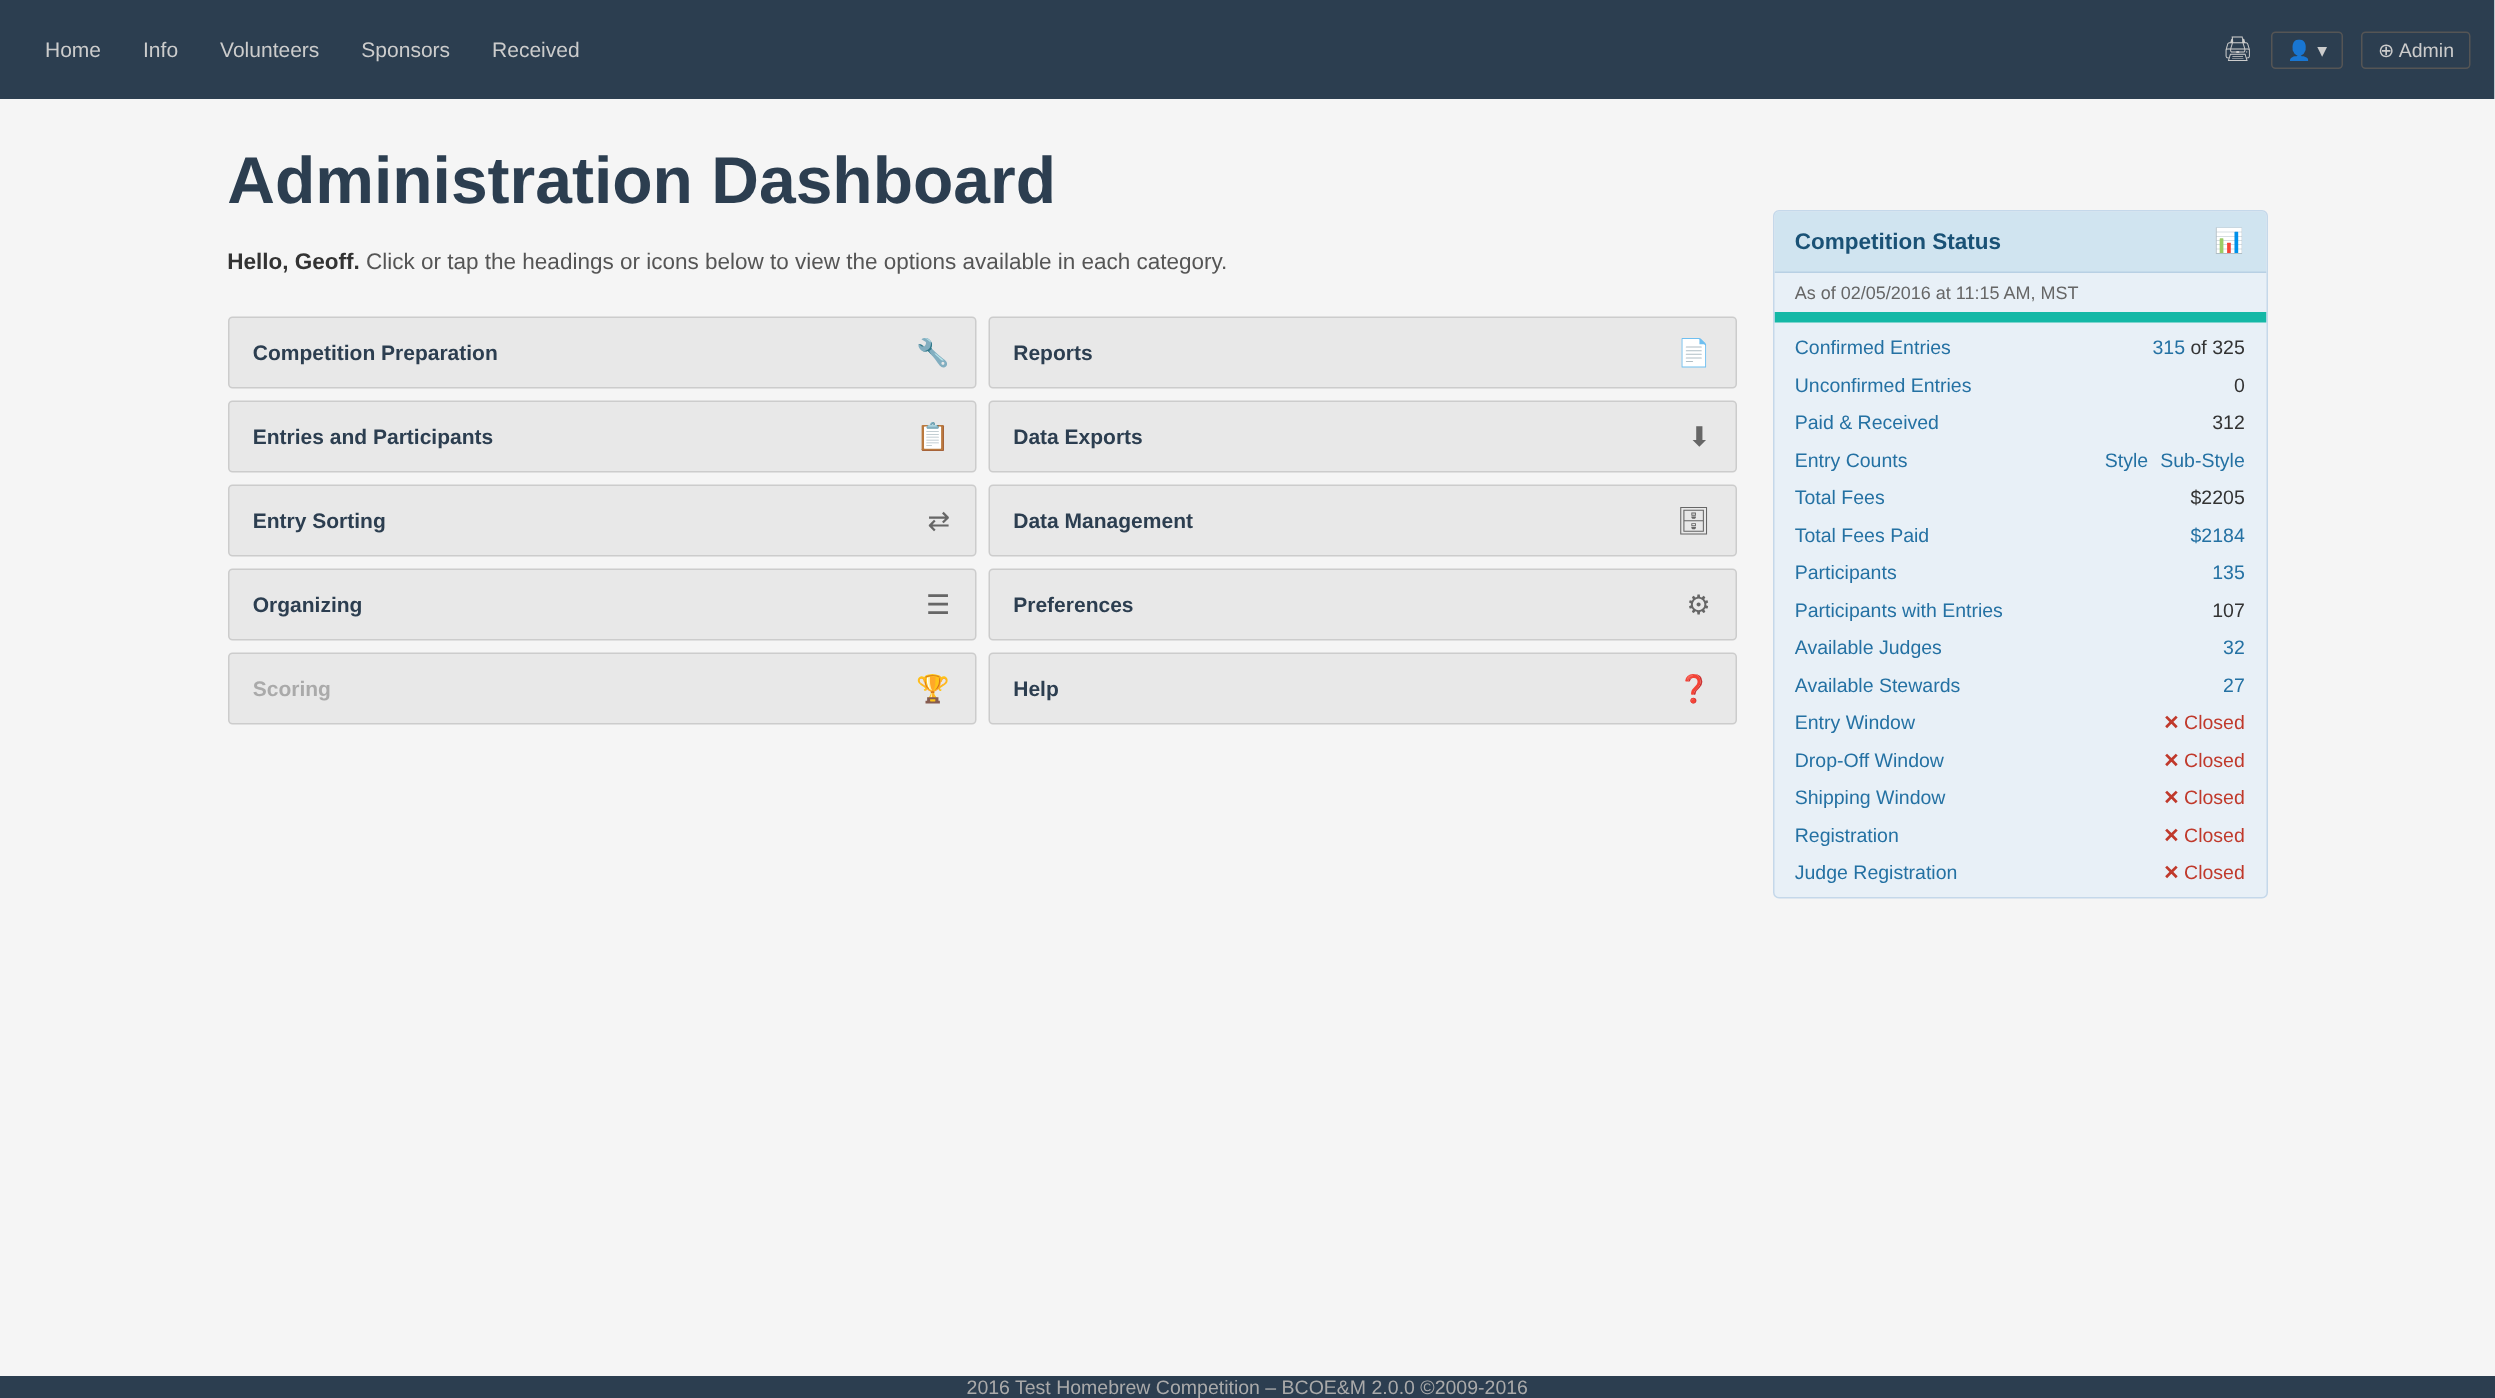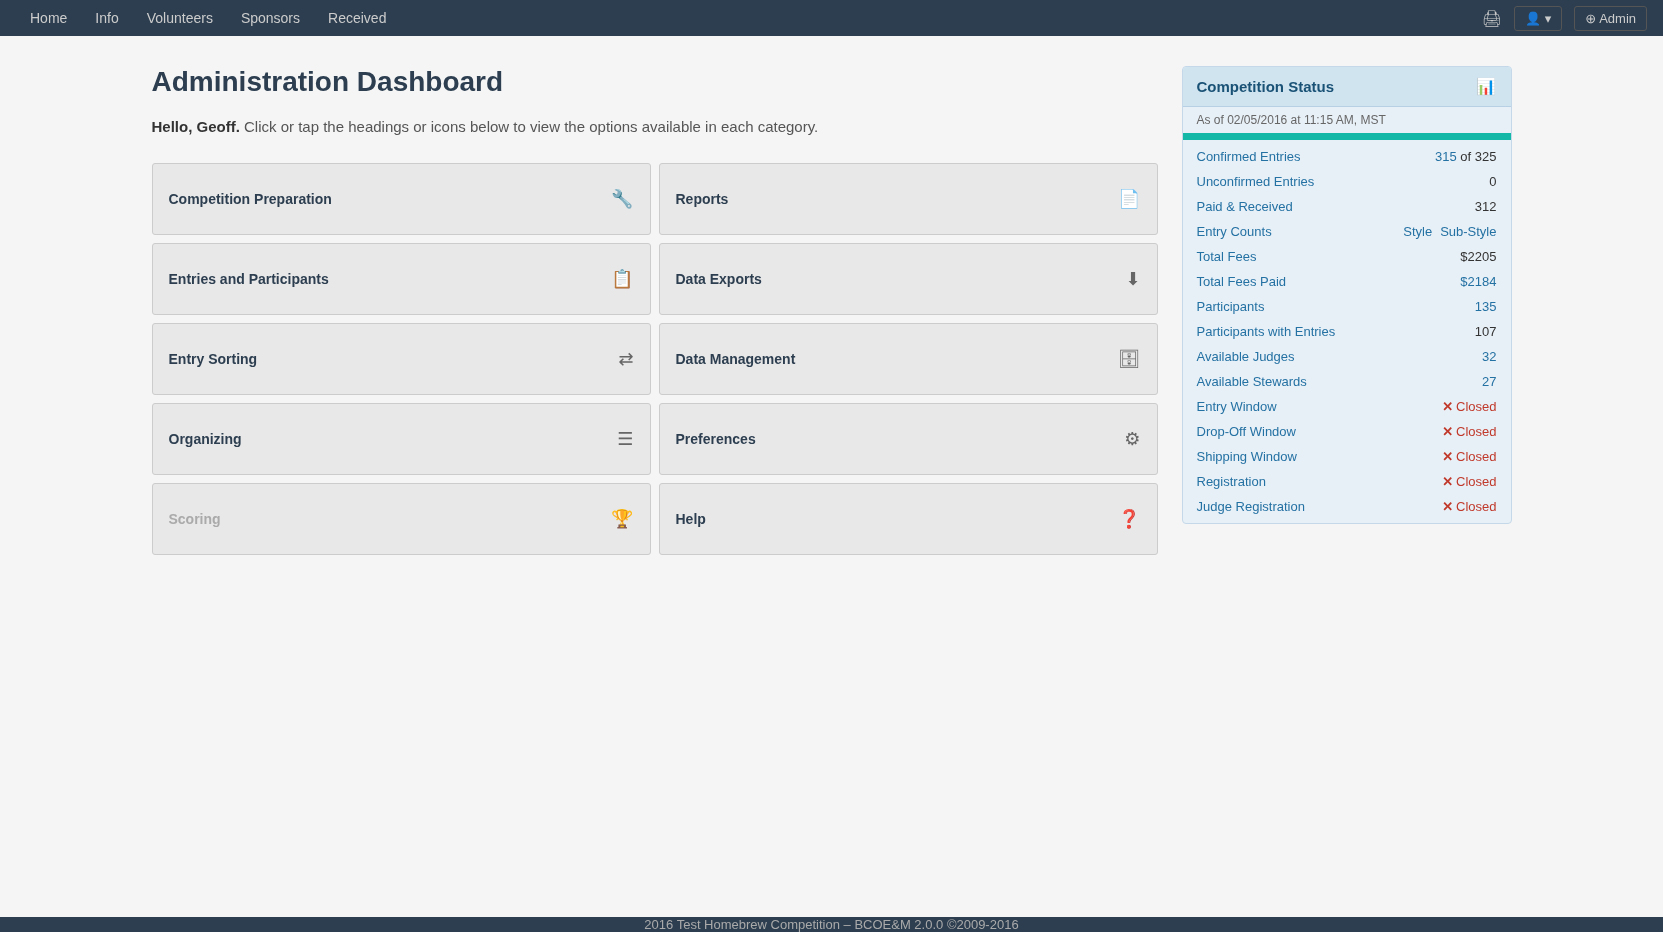--- a/index.html
+++ b/index.html
@@ -5,21 +5,21 @@
     * { box-sizing: border-box; margin: 0; padding: 0; }
     body { font-family: "Helvetica Neue", Arial, sans-serif; font-size: 14px; background: #f5f5f5; color: #333; }
 
     
     .navbar {
       background: #2c3e50;
       color: #ccc;
       display: flex;
       align-items: center;
       padding: 0 16px;
-      height: 36px;
+      height: 66px;
     }
     .navbar-links { display: flex; gap: 0; }
     .navbar-links a {
       color: #ccc;
       text-decoration: none;
       padding: 0 14px;
       line-height: 50px;
       font-size: 14px;
     }
     .navbar-right {
@@ -43,25 +43,25 @@
 
     
     .main-container {
       max-width: 1400px;
       margin: 0 auto;
       padding: 30px 20px;
       display: flex;
       gap: 24px;
     }
     .content-area { flex: 1; }
-    .sidebar { width: 330px; flex-shrink: 0; }
+    .sidebar { width: 330px; flex-shrink: 0; margin-top: 44px; }
 
     
     .page-title {
-      font-size: 28px;
+      font-size: 44px;
       font-weight: bold;
       color: #2c3e50;
       margin-bottom: 20px;
     }
     .welcome-text {
       font-size: 15px;
       color: #555;
       margin-bottom: 28px;
     }
     .welcome-text strong { color: #333; }
@@ -69,21 +69,21 @@
     
     .dashboard-grid {
       display: grid;
       grid-template-columns: 1fr 1fr;
       gap: 8px;
     }
     .dashboard-item {
       background: #e8e8e8;
       border: 1px solid #ccc;
       border-radius: 3px;
-      padding: 24px 16px;
+      padding: 12px 16px;
       display: flex;
       align-items: center;
       justify-content: space-between;
       cursor: pointer;
       text-decoration: none;
       color: #2c3e50;
     }
     .dashboard-item.disabled {
       color: #999;
       cursor: default;

